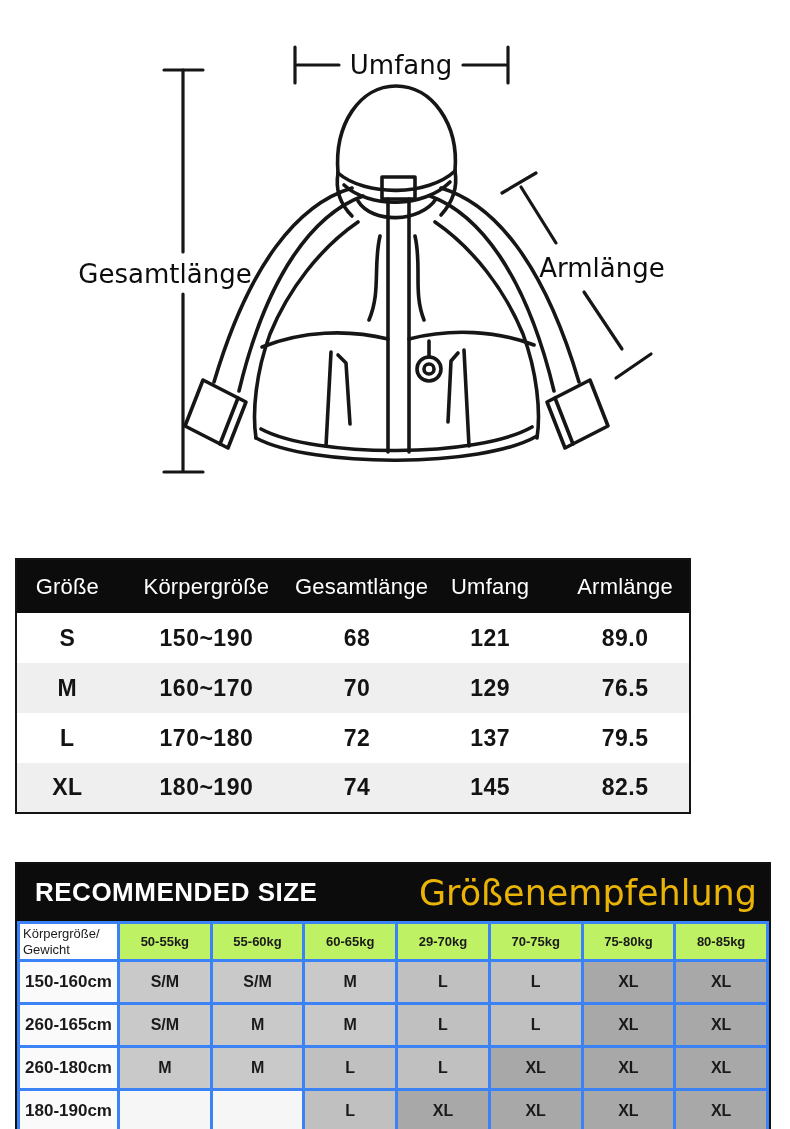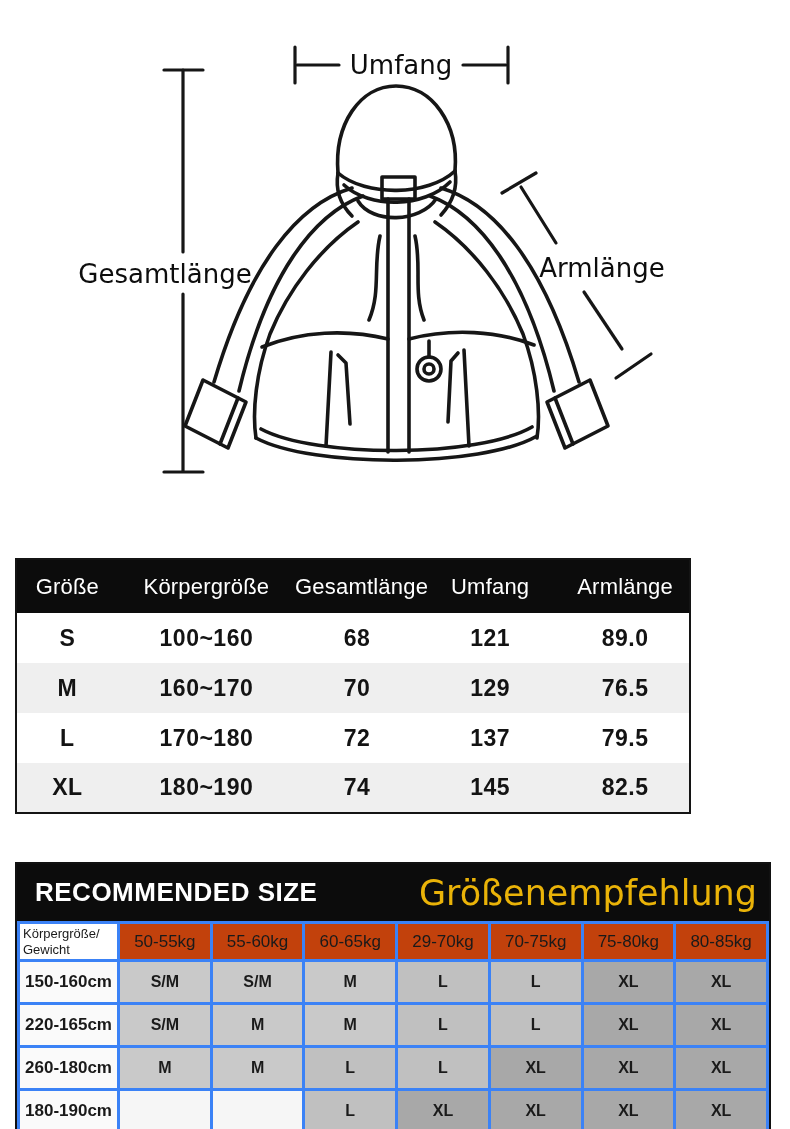--- a/index.html
+++ b/index.html
@@ -59,21 +59,21 @@
     width:100%; border-collapse:collapse; table-layout:fixed; background:#ffffff;
   }
   .rec-table th, .rec-table td {
     border:3px solid #3b82f6; text-align:center; color:#1a1a1a;
   }
   .rec-table col.c-label { width:100px; }
   .rec-table .corner {
     background:#ffffff; font-size:13px; font-weight:400; text-align:left;
     padding:2px 3px; line-height:1.2; height:38px;
   }
-  .rec-table .wh { background:#c2410c; font-size:17px; font-weight:400; height:38px; }
+  .rec-table .wh { background:#bef264; font-size:13px; font-weight:700; height:38px; }
   .rec-table .hl { background:#fafafa; font-size:17px; font-weight:700; height:43px;margin-left:44px; }
   .rec-table .rec-cell { font-size:16px; font-weight:700; height:43px; }
 </style>
 </head>
 <body>
 
 <div class="page">
 
   <svg class="diagram" width="790" height="545" viewBox="0 0 790 545">
 
@@ -166,21 +166,21 @@
         <th>Größe</th>
         <th>Körpergröße</th>
         <th>Gesamtlänge</th>
         <th>Umfang</th>
         <th>Armlänge</th>
       </tr>
     </thead>
     <tbody>
       <tr>
         <td>S</td>
-        <td>100~160</td>
+        <td>150~190</td>
         <td>68</td>
         <td>121</td>
         <td>89.0</td>
       </tr>
       <tr>
         <td>M</td>
         <td>160~170</td>
         <td>70</td>
         <td>129</td>
         <td>76.5</td>
@@ -235,21 +235,21 @@
           <td class="hl">150-160cm</td>
           <td class="rec-cell" style="background: rgb(201, 201, 201);">S/M</td>
           <td class="rec-cell" style="background: rgb(201, 201, 201);">S/M</td>
           <td class="rec-cell" style="background: rgb(201, 201, 201);">M</td>
           <td class="rec-cell" style="background: rgb(192, 192, 192);">L</td>
           <td class="rec-cell" style="background: rgb(192, 192, 192);">L</td>
           <td class="rec-cell" style="background: rgb(168, 168, 168);">XL</td>
           <td class="rec-cell" style="background: rgb(168, 168, 168);">XL</td>
         </tr>
         <tr>
-          <td class="hl">220-165cm</td>
+          <td class="hl">260-165cm</td>
           <td class="rec-cell" style="background: rgb(201, 201, 201);">S/M</td>
           <td class="rec-cell" style="background: rgb(201, 201, 201);">M</td>
           <td class="rec-cell" style="background: rgb(201, 201, 201);">M</td>
           <td class="rec-cell" style="background: rgb(192, 192, 192);">L</td>
           <td class="rec-cell" style="background: rgb(192, 192, 192);">L</td>
           <td class="rec-cell" style="background: rgb(168, 168, 168);">XL</td>
           <td class="rec-cell" style="background: rgb(168, 168, 168);">XL</td>
         </tr>
         <tr>
           <td class="hl">260-180cm</td>

